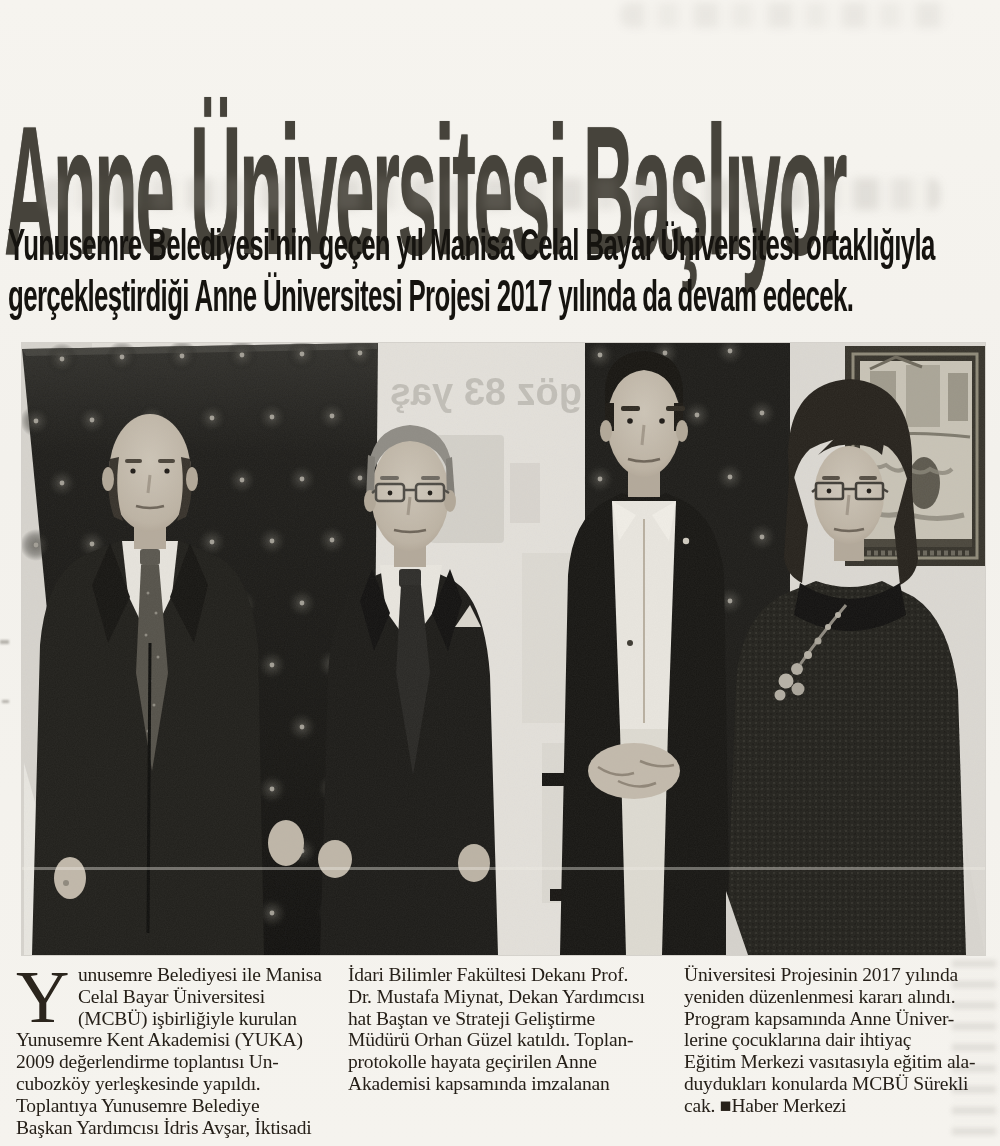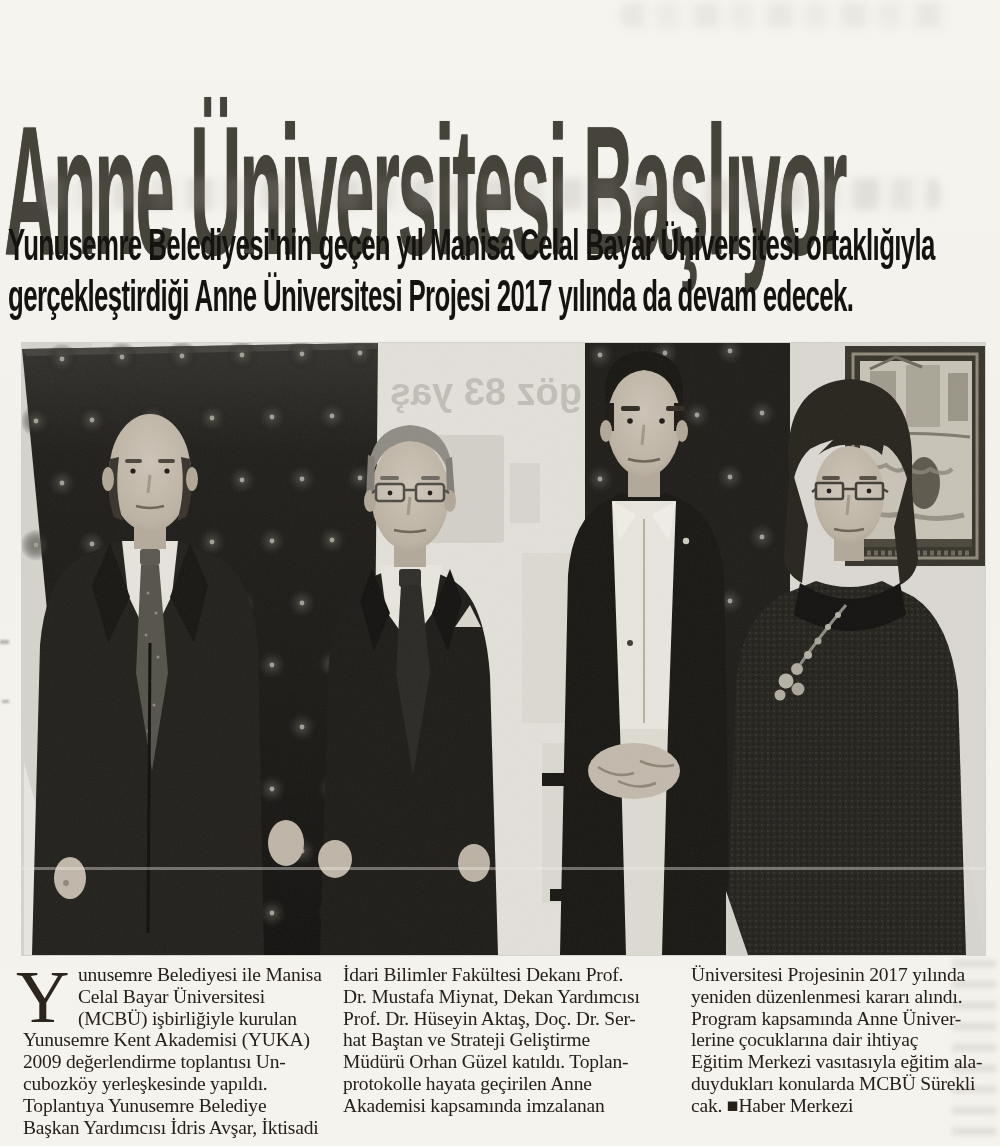--- a/index.html
+++ b/index.html
@@ -47,28 +47,27 @@
     outline:1px solid rgba(120,116,108,.25);
     background:#dedbd5;
   }
   .photo svg{display:block;width:963px;height:612px;}
   
   .article{position:absolute;top:964px;left:0;width:1000px;color:#262019;}
   .col{position:absolute;top:0;}
   .col .aline{
     font-size:19.5px;line-height:21.8px;height:21.8px;white-space:nowrap;
     letter-spacing:-0.2px;
-    margin-left:7px;
   }
   .dropcap{
     float:left;font-size:74px;line-height:60px;height:62px;width:56px;
     margin:3px 6px 0 0;font-weight:normal;color:#2b251d;
   }
   .c1{left:16px;width:322px;}
-  .c2{left:336px;width:318px;}
+  .c2{left:348px;width:318px;}
   .c3{left:684px;width:312px;}
   .speck{position:absolute;background:rgba(120,116,108,.5);filter:blur(1px);}
 </style>
 </head>
 <body>
 
 <div class="sheet">
 
   <h1 class="headline">Anne Üniversitesi Başlıyor</h1>
 
@@ -362,21 +361,20 @@
       <div class="aline">Yunusemre Kent Akademisi (YUKA)</div>
       <div class="aline">2009 değerlendirme toplantısı Un-</div>
       <div class="aline">cubozköy yerleşkesinde yapıldı.</div>
       <div class="aline">Toplantıya Yunusemre Belediye</div>
       <div class="aline">Başkan Yardımcısı İdris Avşar, İktisadi</div>
     </div>
 
     <div class="col c2">
       <div class="aline">İdari Bilimler Fakültesi Dekanı Prof.</div>
       <div class="aline">Dr. Mustafa Miynat, Dekan Yardımcısı</div>
-      <div class="aline">Prof. Dr. Hüseyin Aktaş, Doç. Dr. Ser-</div>
       <div class="aline">hat Baştan ve Strateji Geliştirme</div>
       <div class="aline">Müdürü Orhan Güzel katıldı. Toplan-</div>
       <div class="aline">protokolle hayata geçirilen Anne</div>
       <div class="aline">Akademisi kapsamında imzalanan</div>
     </div>
 
     <div class="col c3">
       <div class="aline">Üniversitesi Projesinin 2017 yılında</div>
       <div class="aline">yeniden düzenlenmesi kararı alındı.</div>
       <div class="aline">Program kapsamında Anne Üniver-</div>

